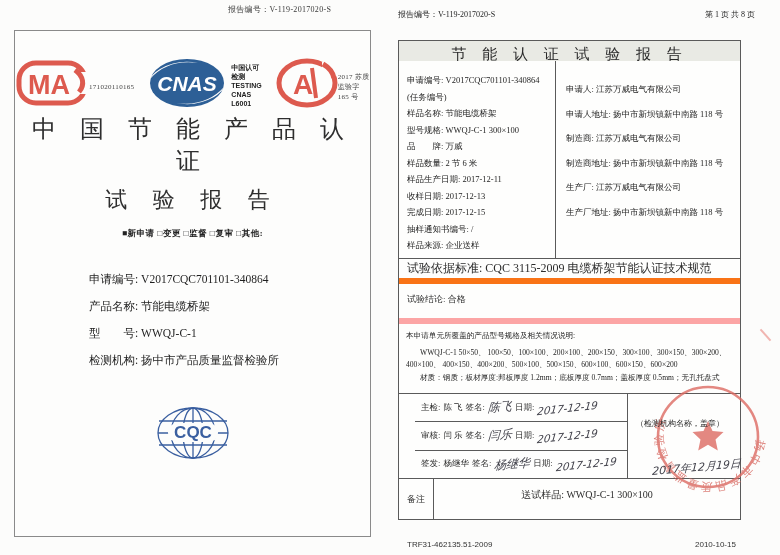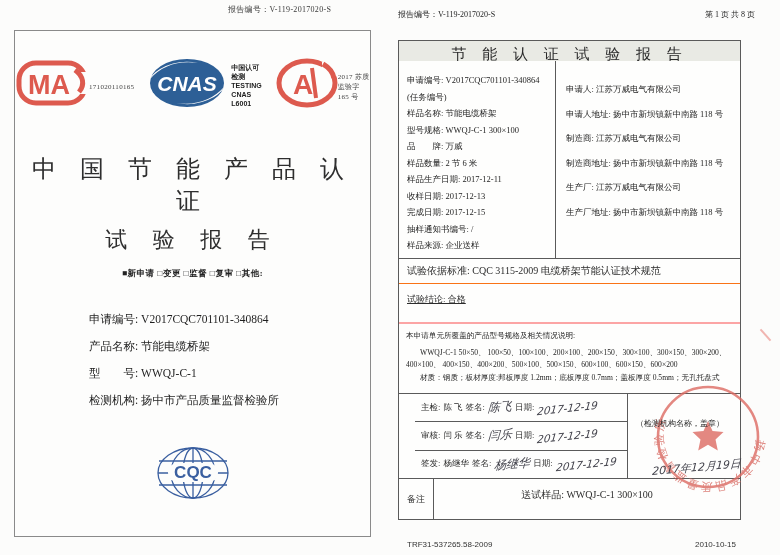--- a/index.html
+++ b/index.html
@@ -14,41 +14,41 @@
   .lp-report-no { position:absolute; left:228px; top:4px; font-size:8px; color:#3a3a3a; letter-spacing:.3px; }
   .left-page {
     position:absolute; left:14px; top:30px; width:357px; height:507px;
     border:1px solid #8a8a8a; background:#fdfdfc;
   }
   .logo-row { display:flex; align-items:center; justify-content:center; gap:14px; margin-top:26px; }
   .logo-block { display:flex; align-items:center; }
   .logo-caption { font-size:7px; color:#444; margin-top:3px; letter-spacing:.3px; }
   .cnas-group { display:flex; align-items:center; gap:5px; }
   .cnas-side { font-family:"Liberation Sans", sans-serif; font-size:7px; font-weight:bold; color:#222; line-height:9px; }
-  .lp-title { text-align:center; margin-top:40px; font-size:24px; letter-spacing:9px; color:#2e2e2e; }
+  .lp-title { text-align:center; font-size:24px; letter-spacing:9px; color:#2e2e2e; }
   .lp-title2 { text-align:center; margin-top:8px; font-size:22px; letter-spacing:10px; color:#2e2e2e; }
   .lp-checkline { text-align:center; margin-top:13px; font-size:8.5px; font-weight:bold; color:#222; letter-spacing:.5px; }
   .lp-fields { margin-top:26px; margin-left:74px; font-size:11.5px; line-height:27px; color:#1f1f1f; }
   .cqc-wrap { display:flex; justify-content:center; margin-top:32px; }
 
   
   .right-page { position:absolute; left:398px; top:0; width:360px; height:555px; }
   .rp-header { position:absolute; left:0; top:9px; width:357px; display:flex; justify-content:space-between; font-size:8px; color:#222; }
   .rp-title {
     position:absolute; left:0; top:40px; width:343px; height:29px;
     border:1px solid #5a5a5a; background:#e9eae4;
     display:flex; align-items:center; justify-content:center;
     font-size:15px; letter-spacing:6px; color:#2a2a2a;
   }
   .rp-table { position:absolute; left:0; top:61px; width:343px; border:1px solid #5a5a5a; border-top:none; background:#fefefd; }
   .row-info { display:flex; height:198px; border-bottom:1px solid #5a5a5a; }
   .col-left { width:157px; border-right:1px solid #5a5a5a; padding:11px 4px 0 8px; font-size:8.5px; line-height:16.5px; color:#1e1e1e; }
   .col-right { flex:1; padding:16px 4px 0 10px; font-size:8.5px; line-height:24.5px; color:#1e1e1e; }
-  .row-standard { height:25px; border-bottom:1px solid #f97316; display:flex; align-items:center; padding-left:8px; font-size:10px; }
-  .row-conclusion { height:40px; border-bottom:2px solid #fca5a5; padding:9px 0 0 8px; font-size:9px;text-decoration:underline; }
+  .row-standard { height:25px; border-bottom:6px solid #f97316; display:flex; align-items:center; padding-left:8px; font-size:12px; }
+  .row-conclusion { height:40px; border-bottom:6px solid #fca5a5; padding:9px 0 0 8px; font-size:9px; }
   .row-coverage { height:70px; border-bottom:1px solid #5a5a5a; padding:6px 4px 0 7px; font-size:7.6px; line-height:12.5px; color:#1e1e1e; }
   .cov-models { margin-top:4px; }
   .cov-indent { text-indent:14px; }
   .row-sign { display:flex; height:85px; border-bottom:1px solid #5a5a5a; }
   .sign-left { width:213px; border-right:1px solid #5a5a5a; display:flex; flex-direction:column;margin-left:16px; }
   .sign-row { flex:1; border-bottom:1px solid #5a5a5a; display:flex; align-items:center; padding-left:6px; font-size:8.5px; gap:3px; }
   .sign-row:last-child { border-bottom:none; }
   .sign-cell-right { flex:1; position:relative; overflow:visible; }
   .stamp-text-lines { position:absolute; left:8px; top:24px; font-size:8px; color:#1e1e1e; z-index:3; }
   .row-remark { display:flex; height:40px; }
@@ -245,18 +245,18 @@
           <path id="ringPath" d="M 58 113 A 47 47 0 1 1 58.01 113" transform="rotate(-115 58 64)"></path>
         </defs>
         <circle cx="58" cy="64" r="50" fill="none" stroke="#dd6b63" stroke-width="2.6"></circle>
         <path d="M58 48 l4.5 10 11 1 -8 7.5 2.3 11 -9.8-5.8 -9.8 5.8 2.3-11 -8-7.5 11-1 Z" fill="#dd6b63"></path>
         <text font-size="11.5" fill="#d5645c" letter-spacing="2">
           <textPath href="#ringPath" startOffset="8%">扬中市产品质量监督检验所</textPath>
         </text>
       </svg>
     </span>
 
-    <div class="rp-footer-left">TRF31-537265.58-2009</div>
+    <div class="rp-footer-left">TRF31-462135.51-2009</div>
     <div class="rp-footer-right">2010-10-15</div>
   </div>
 
   <div class="stray-mark"></div>
 </div>
 
 </body></html>

